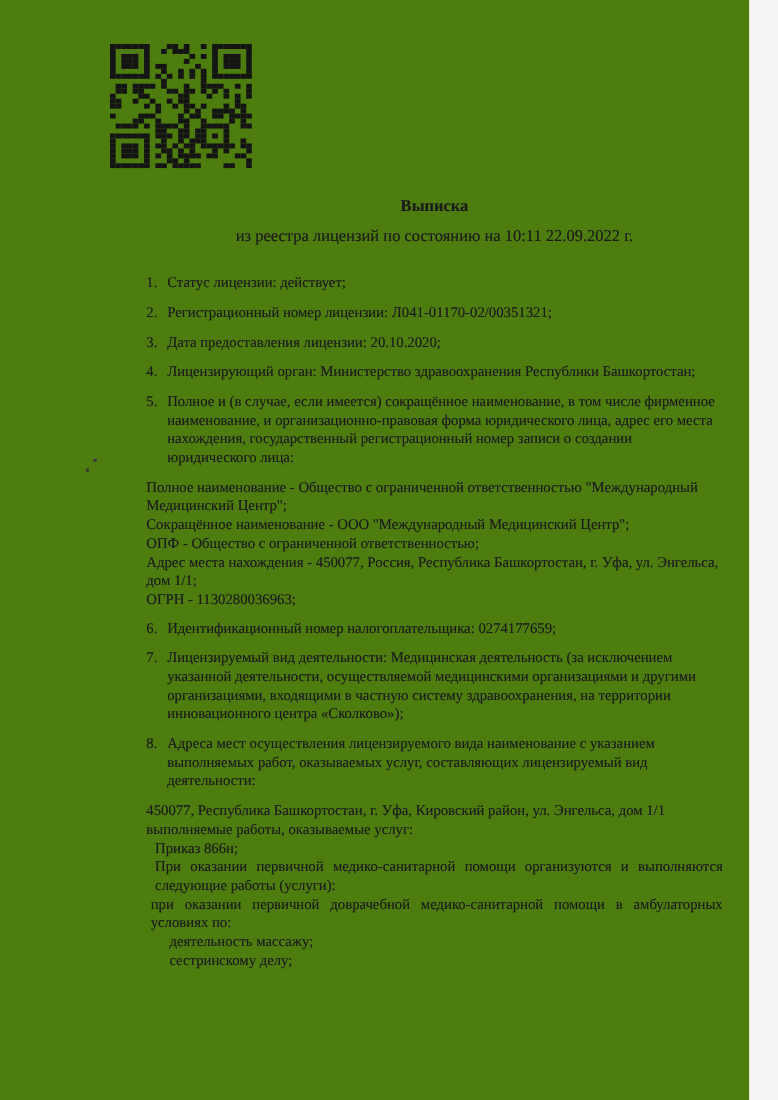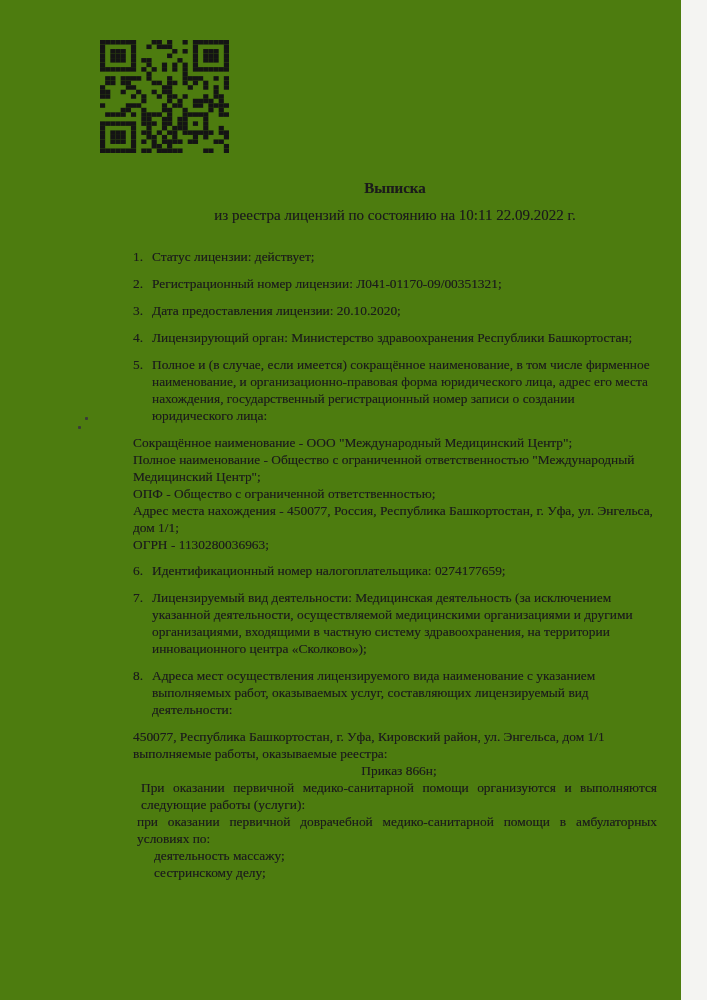--- a/index.html
+++ b/index.html
@@ -27,21 +27,21 @@
   }
   .doc-title { text-align:center; font-weight:bold; font-size:15px; line-height:18px; }
   .doc-subtitle { text-align:center; font-weight:normal; font-size:15px; line-height:18px; margin-top:9px; }
   .list { margin-top:24px; }
   .item { display:flex; margin-bottom:10px; }
   .item .num { width:19px; flex:none; }
   .item .text { flex:1; }
   .block { margin-bottom:9px; }
   .block > div { min-height:17px; }
   .nowrap { white-space:nowrap; }
-  .ind1 { margin-left:8px;text-align:center; }
+  .ind1 { margin-left:8px; }
   .ind2 { margin-left:4px; }
   .ind3 { margin-left:21px; }
   .just { text-align:justify; text-align-last:left; }
 </style>
 </head>
 <body>
 
 <div class="page">
 
   <div class="qr">
@@ -352,41 +352,41 @@
 
     <div class="list">
 
       <div class="item">
         <span class="num">1.</span>
         <span class="text">Статус лицензии: действует;</span>
       </div>
 
       <div class="item">
         <span class="num">2.</span>
-        <span class="text">Регистрационный номер лицензии: Л041-01170-09/00351321;</span>
+        <span class="text">Регистрационный номер лицензии: Л041-01170-02/00351321;</span>
       </div>
 
       <div class="item">
         <span class="num">3.</span>
         <span class="text">Дата предоставления лицензии: 20.10.2020;</span>
       </div>
 
       <div class="item">
         <span class="num">4.</span>
         <span class="text">Лицензирующий орган: Министерство здравоохранения Республики Башкортостан;</span>
       </div>
 
       <div class="item">
         <span class="num">5.</span>
         <span class="text">Полное и (в случае, если имеется) сокращённое наименование, в том числе фирменное наименование, и организационно-правовая форма юридического лица, адрес его места нахождения, государственный регистрационный номер записи о создании юридического лица:</span>
       </div>
 
       <div class="block">
+        <div>Полное наименование - Общество с ограниченной ответственностью "Международный Медицинский Центр";</div>
         <div>Сокращённое наименование - ООО "Международный Медицинский Центр";</div>
-        <div>Полное наименование - Общество с ограниченной ответственностью "Международный Медицинский Центр";</div>
         <div>ОПФ - Общество с ограниченной ответственностью;</div>
         <div>Адрес места нахождения - 450077, Россия, Республика Башкортостан, г. Уфа, ул. Энгельса, дом 1/1;</div>
         <div>ОГРН - 1130280036963;</div>
       </div>
 
       <div class="item">
         <span class="num">6.</span>
         <span class="text">Идентификационный номер налогоплательщика: 0274177659;</span>
       </div>
 
@@ -395,21 +395,21 @@
         <span class="text">Лицензируемый вид деятельности: Медицинская деятельность (за исключением указанной деятельности, осуществляемой медицинскими организациями и другими организациями, входящими в частную систему здравоохранения, на территории инновационного центра «Сколково»);</span>
       </div>
 
       <div class="item">
         <span class="num">8.</span>
         <span class="text">Адреса мест осуществления лицензируемого вида наименование с указанием выполняемых работ, оказываемых услуг, составляющих лицензируемый вид деятельности:</span>
       </div>
 
       <div class="block">
         <div class="nowrap">450077, Республика Башкортостан, г. Уфа, Кировский район, ул. Энгельса, дом 1/1</div>
-        <div>выполняемые работы, оказываемые реестра:</div>
+        <div>выполняемые работы, оказываемые услуг:</div>
         <div class="ind1">Приказ 866н;</div>
         <div class="ind1 just">При оказании первичной медико-санитарной помощи организуются и выполняются следующие работы (услуги):</div>
         <div class="ind2 just">при оказании первичной доврачебной медико-санитарной помощи в амбулаторных условиях по:</div>
         <div class="ind3">деятельность массажу;</div>
         <div class="ind3">сестринскому делу;</div>
       </div>
 
     </div>
   </div>
 </div>

